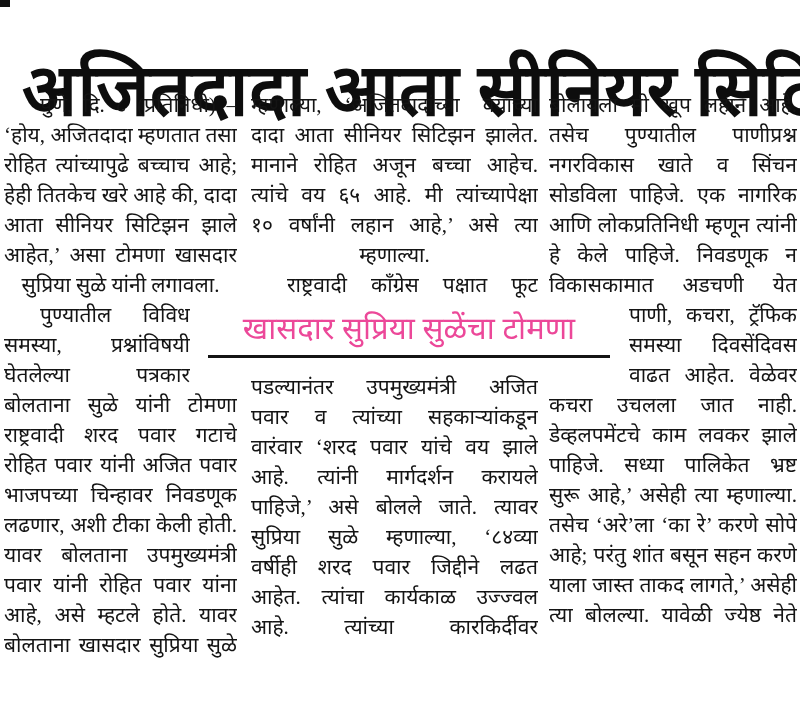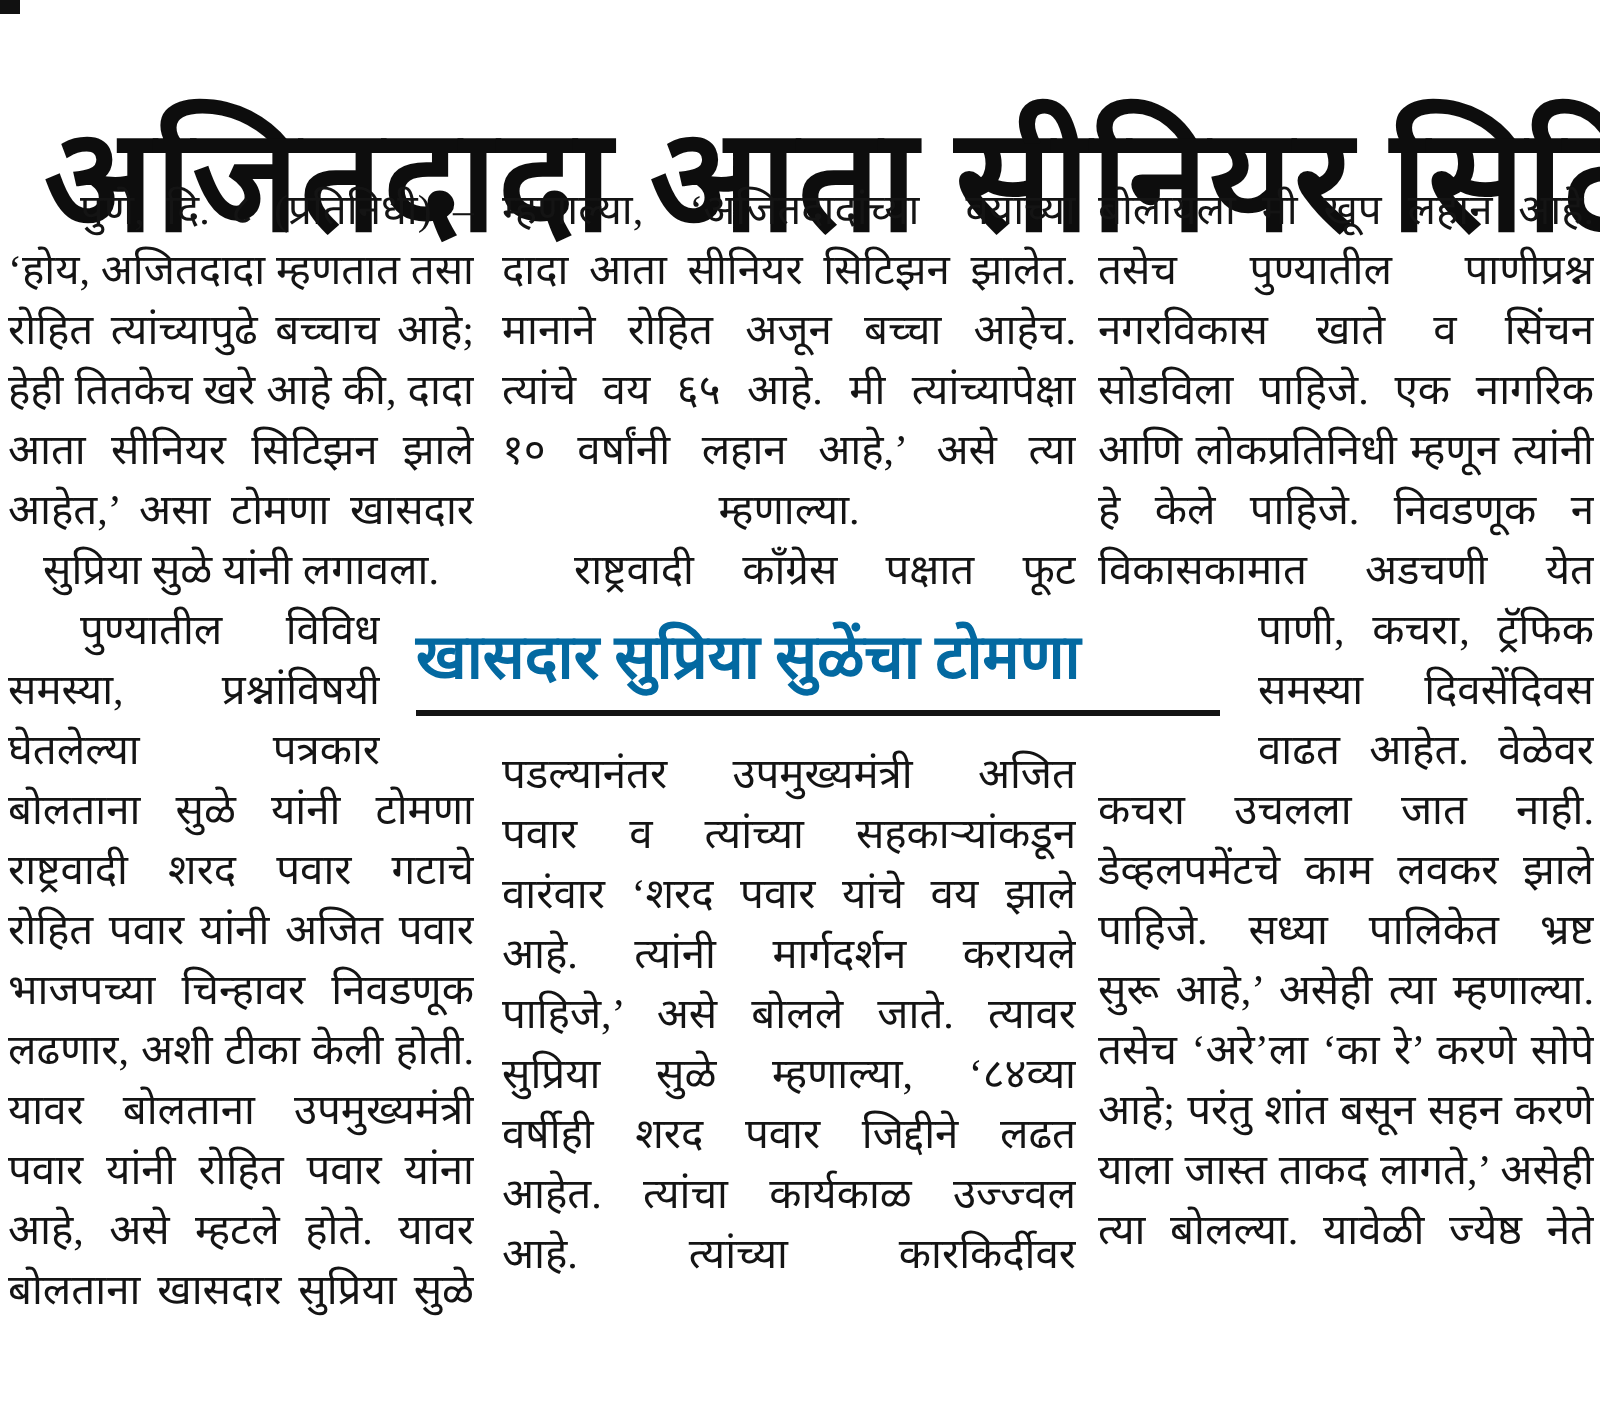--- a/index.html
+++ b/index.html
@@ -43,25 +43,26 @@
   }
   .line.indent { text-indent: 36px; }
   .line.nj     { text-align: center; text-align-last: auto; }
   .line.short  { width: 186px; }
   .line.offset { margin-left: 80px; }
   .col-spacer  { height: 72px; }
   .subheadline {
     position: absolute;
     left: 208px; top: 308px; width: 402px;
     font-size: 31px;
-    font-weight: 700;
+    font-weight: 400;
+    text-align: center;
     line-height: 42px;
     padding-bottom: 5px;
     border-bottom: 3px solid #141414;
-    color: #0369a1;
+    color: #ec4899;
     white-space: nowrap;
   }
 </style>
 </head>
 <body>
 
 <div class="artifact"></div>
 
 <h1 class="headline">अजितदादा आता सीनियर सिटिझन...</h1>
 

